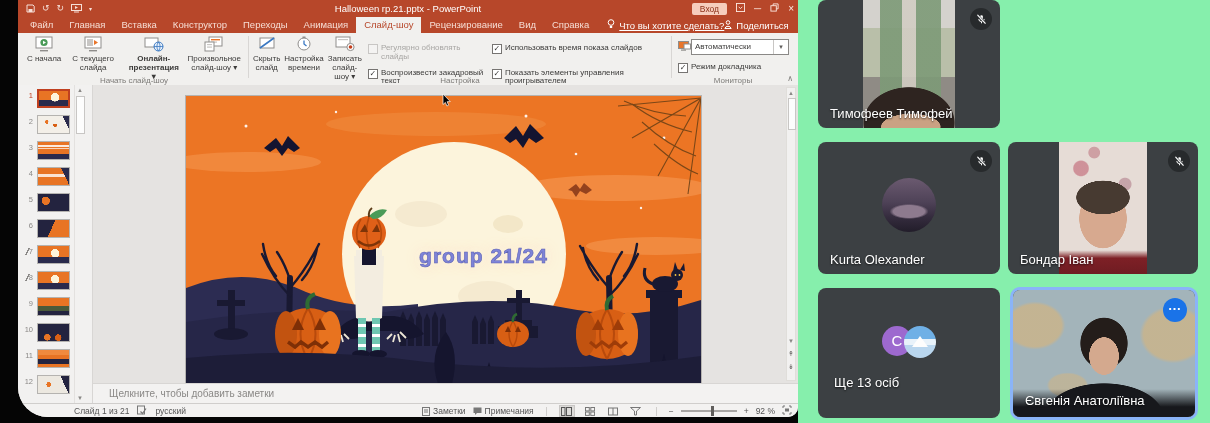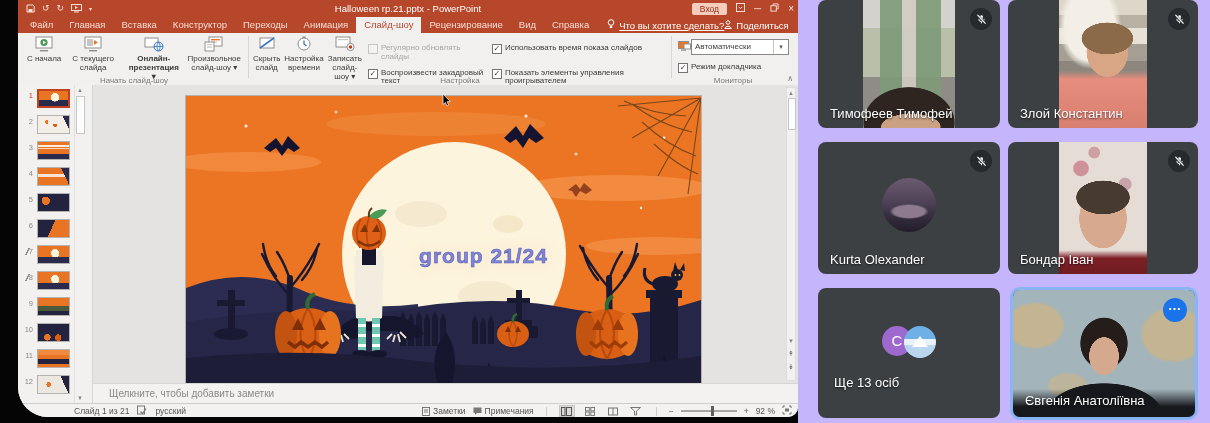--- a/index.html
+++ b/index.html
@@ -108,21 +108,21 @@
              font-size:8.5px;color:#555;padding:0 6px 0 56px;}
   .statusbar .sep{width:1px;height:9px;background:#d0cecc;margin:0 5px;}
   .sb-left{display:flex;align-items:center;gap:8px;}
   .sb-right{margin-left:auto;display:flex;align-items:center;gap:7px;}
   .sb-btn{display:flex;align-items:center;gap:3px;color:#555;}
   .viewbtn{width:16px;height:12px;display:flex;align-items:center;justify-content:center;}
   .viewbtn.active{background:#dcdbd9;border:1px solid #c8c6c4;box-sizing:border-box;}
   .zoomtrack{position:relative;width:56px;height:2px;background:#a8a6a4;}
   .zoomthumb{position:absolute;left:30px;top:-4px;width:3px;height:10px;background:#605e5c;}
   
-  #meet{position:absolute;left:798px;top:0;width:412px;height:423px;background:#c4b5fd;}
+  #meet{position:absolute;left:798px;top:0;width:412px;height:423px;background:#86efac;}
   .tile{position:absolute;background:#3c4043;border-radius:8px;overflow:hidden;}
   .pname{position:absolute;left:12px;bottom:7px;font-size:13px;font-weight:500;color:#fff;
          text-shadow:0 1px 2px rgba(0,0,0,.7);white-space:nowrap;}
   .micoff{position:absolute;top:8px;right:8px;width:22px;height:22px;border-radius:50%;
           background:rgba(22,23,25,.55);display:flex;align-items:center;justify-content:center;}
   .dotsbtn{position:absolute;top:8px;right:8px;width:24px;height:24px;border-radius:50%;
           background:#1a73e8;color:#fff;font-size:13px;font-weight:bold;line-height:22px;text-align:center;letter-spacing:1px;}
   .vstrip{position:absolute;top:0;bottom:0;left:50%;transform:translateX(-50%);}
   .strip-timofeev{width:92px;background:
       radial-gradient(ellipse 30px 13px at 52% 99%, #caa183 98%, rgba(0,0,0,0)),
@@ -647,33 +647,20 @@
             <rect x="9.5" y="4" width="5" height="9" rx="2.5" fill="#fff"></rect>
             <path d="M7 11a5 5 0 0 0 10 0" stroke="#fff" stroke-width="1.8" fill="none"></path>
             <line x1="12" y1="16" x2="12" y2="19" stroke="#fff" stroke-width="1.8"></line>
             <line x1="5" y1="4" x2="19" y2="19" stroke="#3c4043" stroke-width="4"></line>
             <line x1="5" y1="4" x2="19" y2="19" stroke="#fff" stroke-width="2" stroke-linecap="round"></line>
           </svg>
       </div>
       <div class="pname">Тимофеев Тимофей</div>
     </div>
 
-    <div class="tile" style="left:210px;top:0;width:190px;height:128px;">
-      <div class="vstrip strip-zloy"></div>
-      <div class="micoff">
-        <svg width="13" height="13" viewBox="0 0 24 24">
-            <rect x="9.5" y="4" width="5" height="9" rx="2.5" fill="#fff"></rect>
-            <path d="M7 11a5 5 0 0 0 10 0" stroke="#fff" stroke-width="1.8" fill="none"></path>
-            <line x1="12" y1="16" x2="12" y2="19" stroke="#fff" stroke-width="1.8"></line>
-            <line x1="5" y1="4" x2="19" y2="19" stroke="#3c4043" stroke-width="4"></line>
-            <line x1="5" y1="4" x2="19" y2="19" stroke="#fff" stroke-width="2" stroke-linecap="round"></line>
-          </svg>
-      </div>
-      <div class="pname">Злой Константин</div>
-    </div>
 
     <div class="tile" style="left:20px;top:142px;width:182px;height:132px;">
       <div class="avatar-kurta"></div>
       <div class="micoff">
         <svg width="13" height="13" viewBox="0 0 24 24">
             <rect x="9.5" y="4" width="5" height="9" rx="2.5" fill="#fff"></rect>
             <path d="M7 11a5 5 0 0 0 10 0" stroke="#fff" stroke-width="1.8" fill="none"></path>
             <line x1="12" y1="16" x2="12" y2="19" stroke="#fff" stroke-width="1.8"></line>
             <line x1="5" y1="4" x2="19" y2="19" stroke="#3c4043" stroke-width="4"></line>
             <line x1="5" y1="4" x2="19" y2="19" stroke="#fff" stroke-width="2" stroke-linecap="round"></line>

